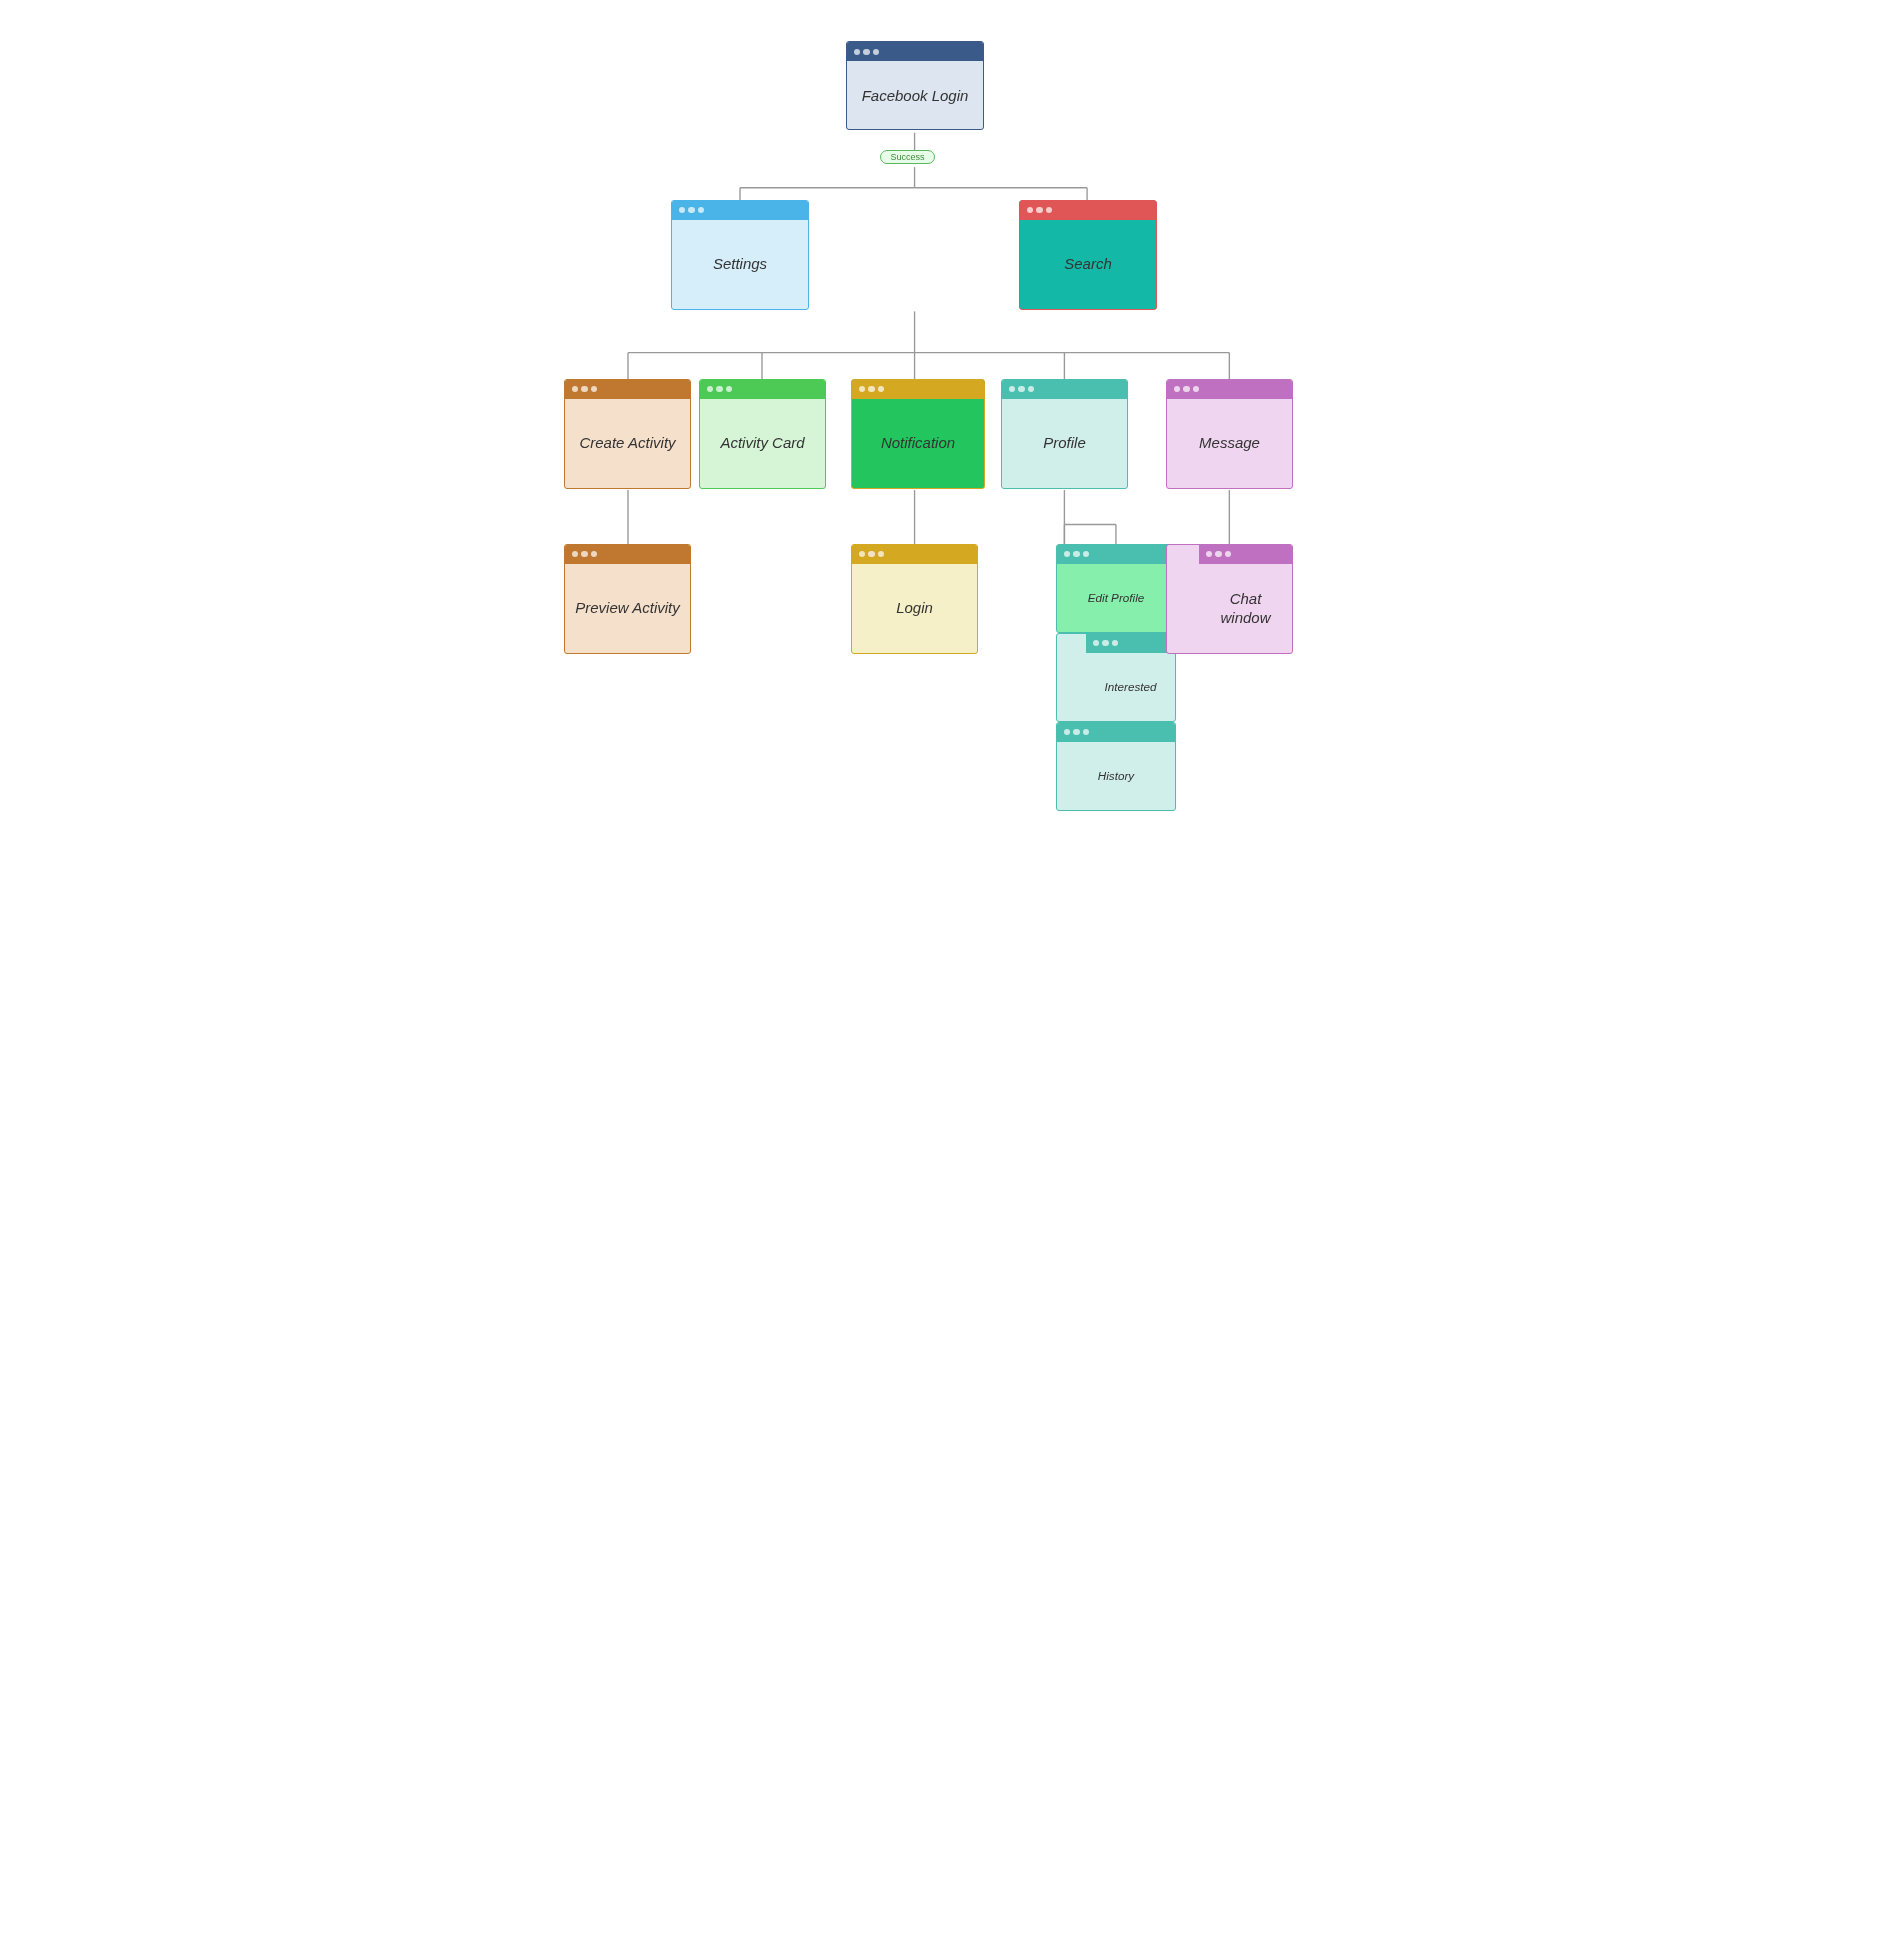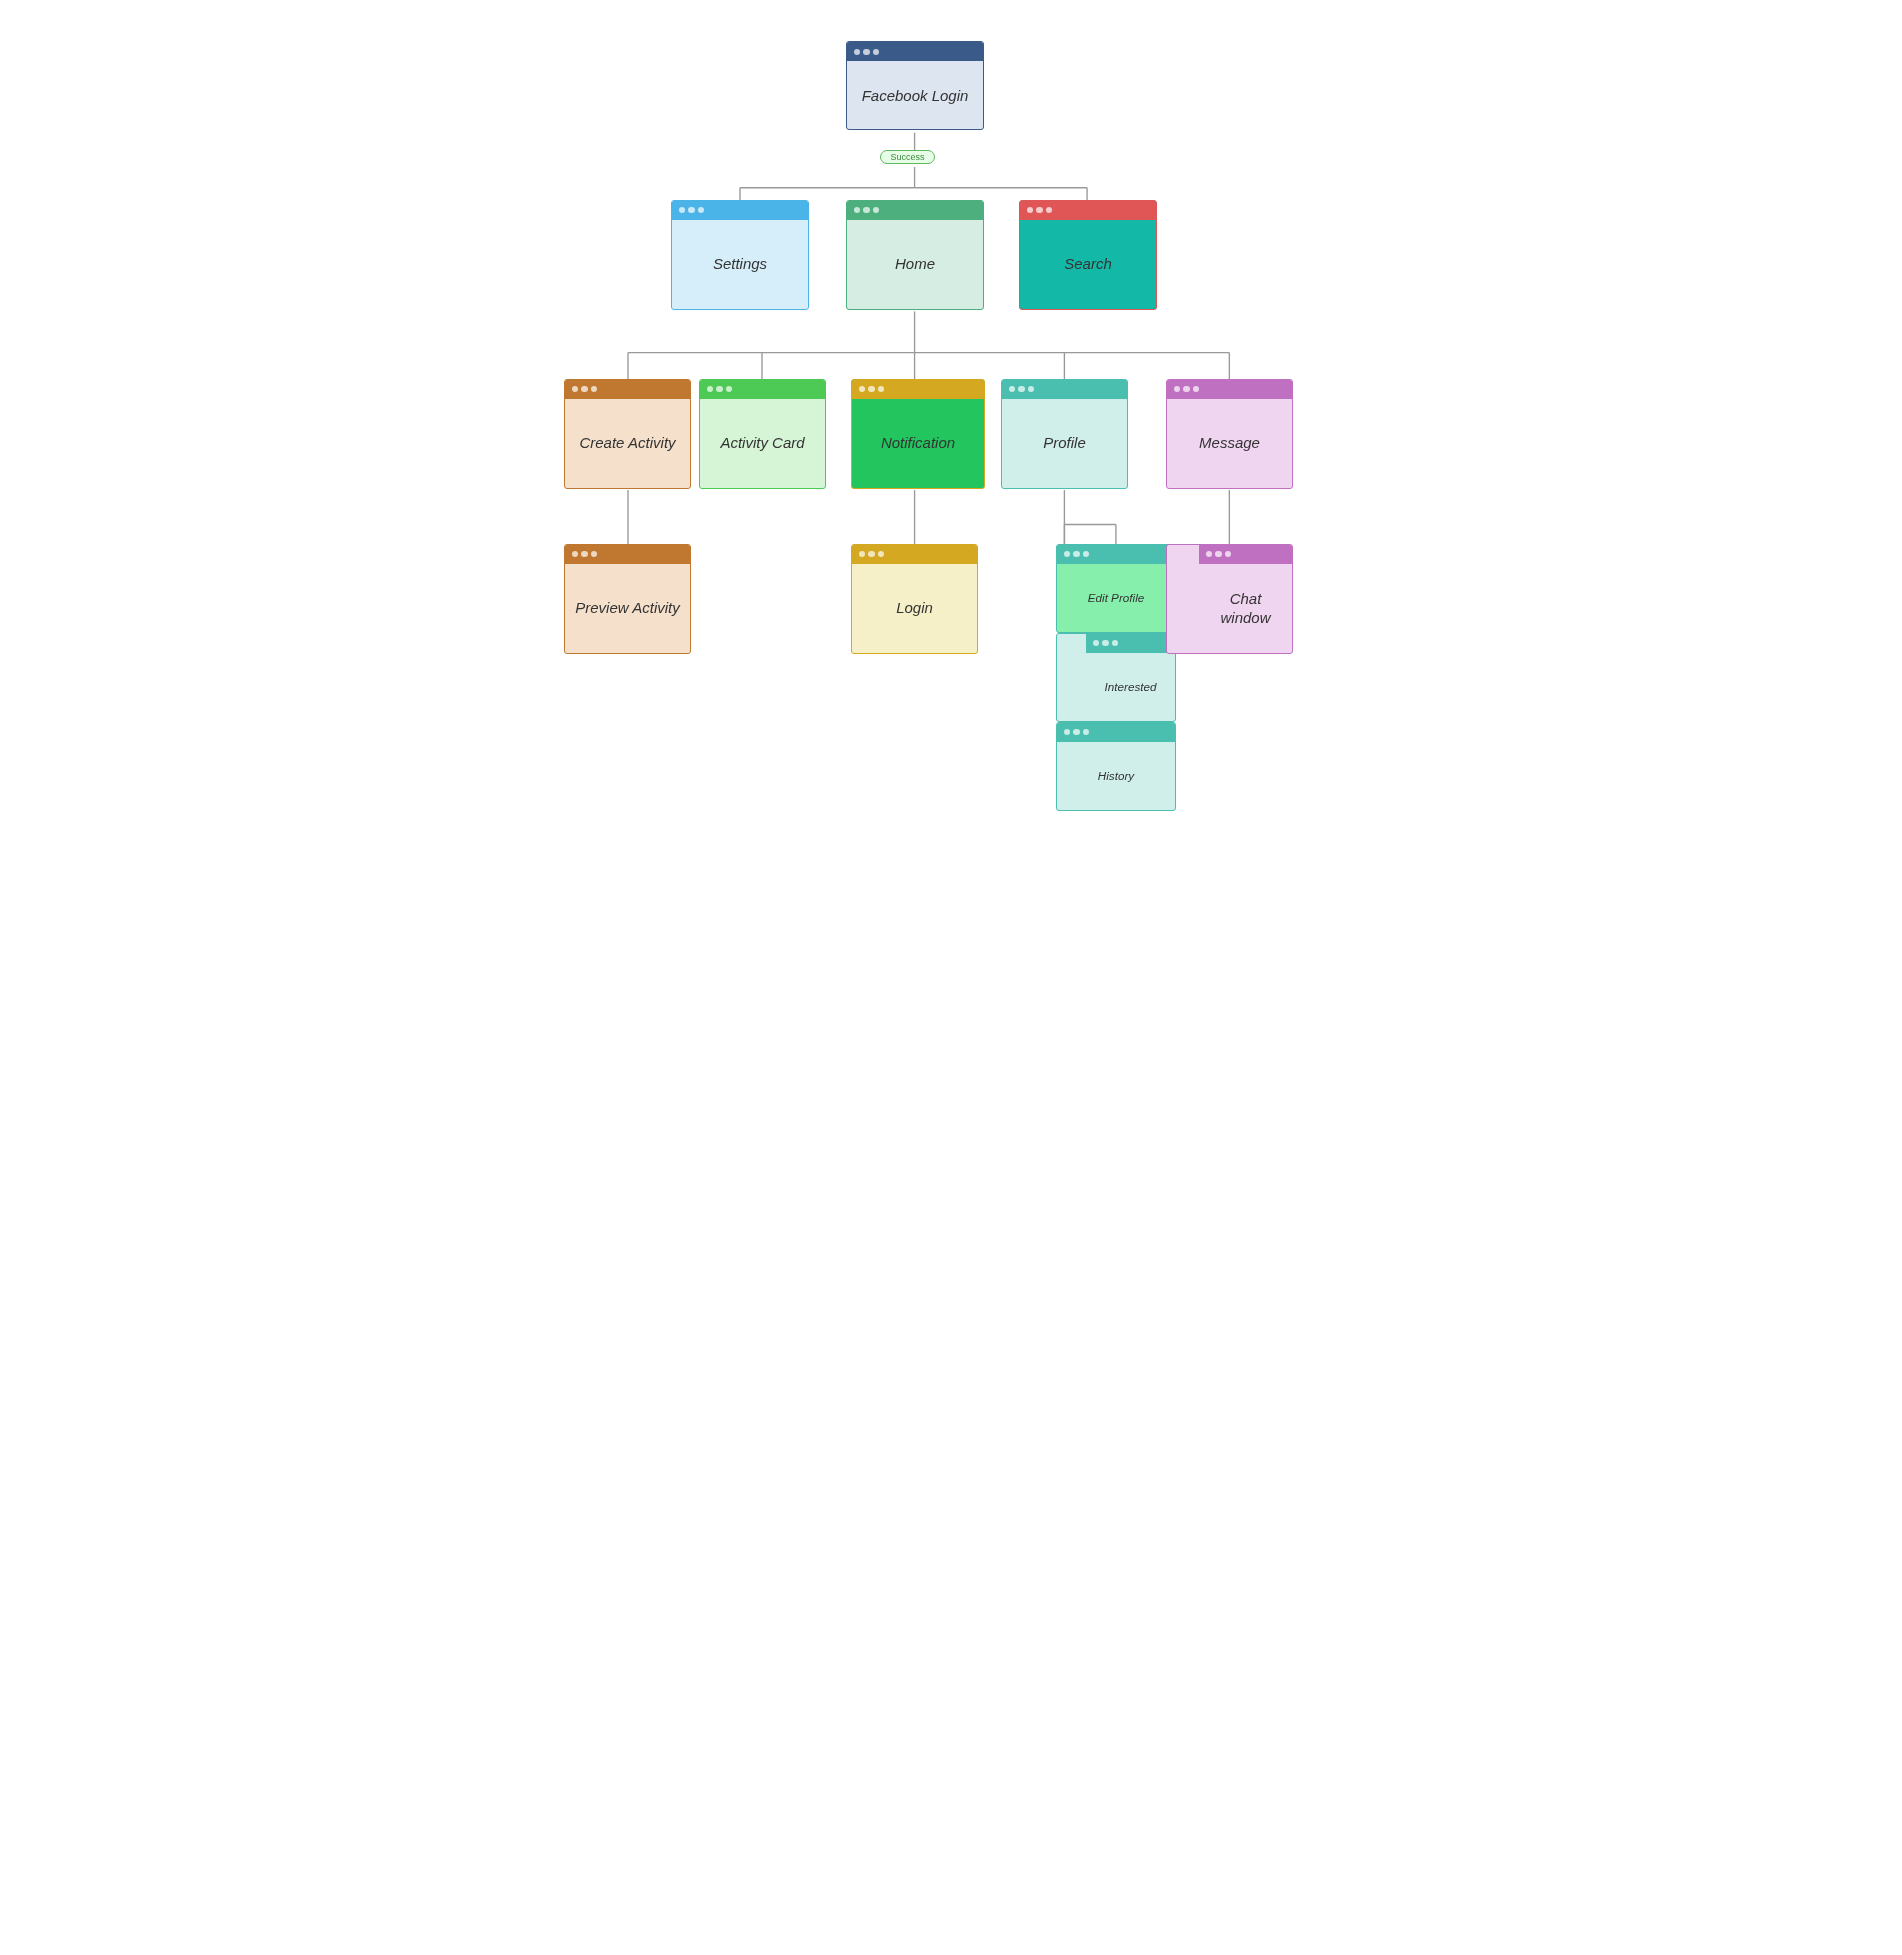--- a/index.html
+++ b/index.html
@@ -207,30 +207,20 @@
     <div class="card card-settings">
       <div class="card-header">
         <span class="dot"></span>
         <span class="dot"></span>
         <span class="dot"></span>
       </div>
       <div class="card-body">Settings</div>
     </div>
   </div>
 
-  <div class="node" style="left: 273px; top: 172px;">
-    <div class="card card-home">
-      <div class="card-header">
-        <span class="dot"></span>
-        <span class="dot"></span>
-        <span class="dot"></span>
-      </div>
-      <div class="card-body">Home</div>
-    </div>
-  </div>
 
   <div class="node" style="left: 446px; top: 172px;">
     <div class="card card-search">
       <div class="card-header">
         <span class="dot"></span>
         <span class="dot"></span>
         <span class="dot"></span>
       </div>
       <div class="card-body">Search</div>
     </div>

